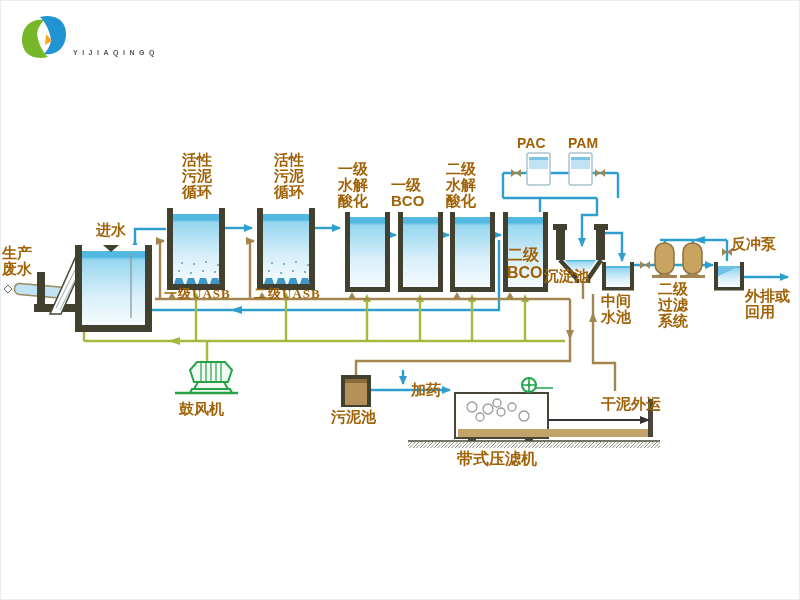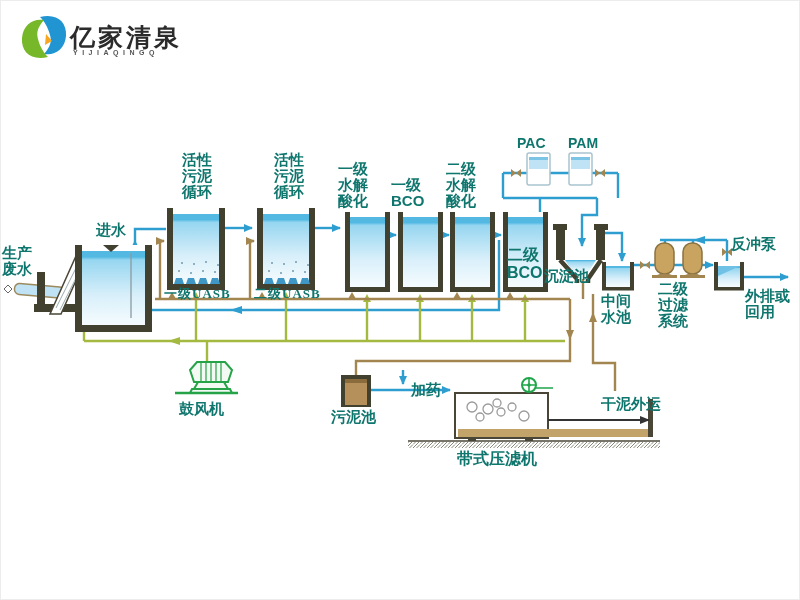--- a/index.html
+++ b/index.html
@@ -1,19 +1,19 @@
 <!DOCTYPE html>
 <html><head>
 <meta charset="utf-8">
 <style>
   html,body{margin:0;padding:0;background:#fff;}
   .stage{position:relative;width:800px;height:600px;background:#ffffff;overflow:hidden;
          font-family:"Liberation Sans","DejaVu Sans",sans-serif;box-shadow:inset 0 0 0 1px #ececec;}
   .stage svg{position:absolute;left:0;top:0;}
-  .lbl{position:absolute;color:#0f766e;font-weight:700;line-height:1.08;white-space:nowrap;}
+  .lbl{position:absolute;color:#a16207;font-weight:700;line-height:1.08;white-space:nowrap;}
   .s15{font-size:15px;line-height:16px;}
   .s14{font-size:14px;}
   .s13{font-size:13px;letter-spacing:1px;font-family:Liberation Serif, serif;}
   .s16{font-size:16px;line-height:18px;}
   .logo-name{position:absolute;left:70px;top:21px;font-size:25px;font-weight:700;color:#2b2b2b;letter-spacing:3px;}
   .logo-sub{position:absolute;left:73px;top:49px;font-size:7px;font-weight:700;color:#555;letter-spacing:4.5px;}
 </style>
 </head>
 <body>
 
@@ -271,21 +271,20 @@
       <path d="M522,385 H536 M529,378 V392 M536,388 H553" stroke="#1fa54a" stroke-width="1.6" fill="none"></path>
       <circle cx="529" cy="385" r="1.8" fill="#1fa54a"></circle>
     </g>
     <path d="M408,441 H660" stroke="#4a4637" stroke-width="1.5"></path>
     <rect x="408" y="442" width="252" height="6" fill="url(#hatch)"></rect>
   </g>
 
   <path d="M548,420 H649" stroke="#333" stroke-width="1.8" fill="none" marker-end="url(#ak)"></path>
 </svg>
 
-  <div class="logo-name">亿家清泉</div>
   <div class="logo-sub">YIJIAQINGQ</div>
 
   <div class="lbl s15" style="left:2px;top:245px">
     <div>生产</div>
     <div>废水</div>
   </div>
   <div class="lbl s15" style="left:96px;top:222px">进水</div>
 
   <div class="lbl s15" style="left:182px;top:152px">
     <div>活性</div>

